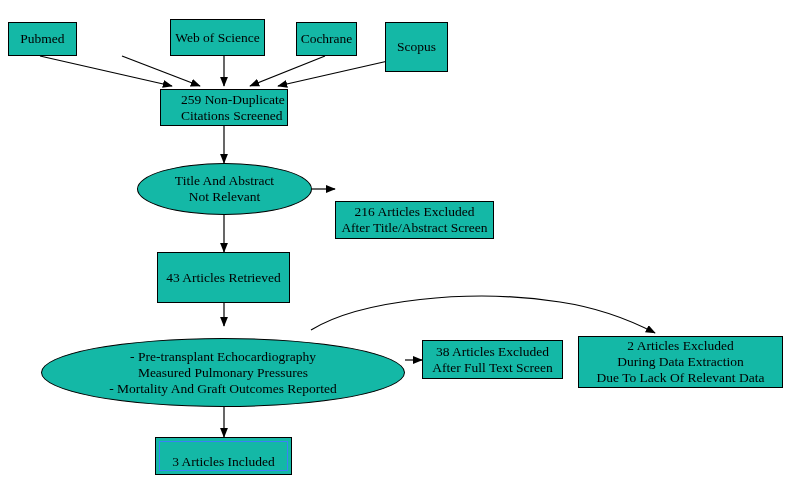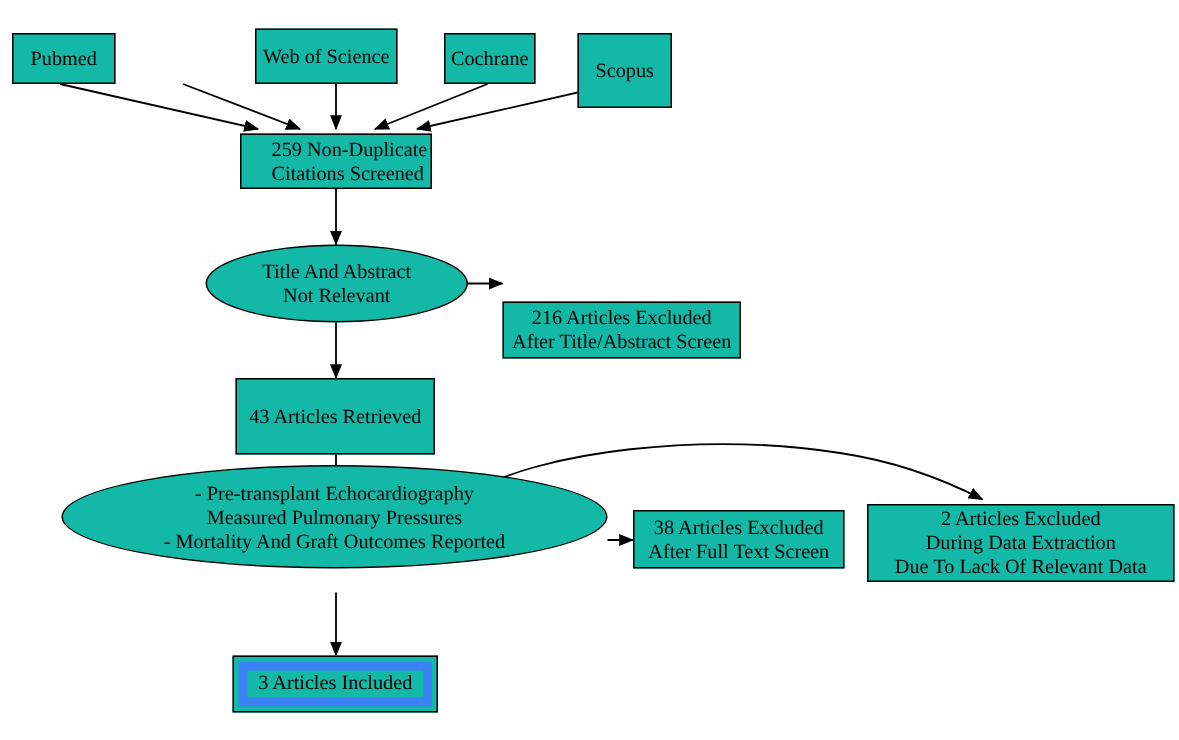--- a/index.html
+++ b/index.html
@@ -36,27 +36,27 @@
     background: #14b8a6;
   }
   .node-box {
     border: 1px solid #000000;
   }
   .node-box-double {
     border: 1px solid #000000;
     padding: 3px;
   }
   .node-box-double .inner-frame {
-    border: 6px solid #3b82f6;
+    border: 1px solid #3b82f6;
     width: 100%;
     height: 100%;
     box-sizing: border-box;
     display: flex;
     flex-direction: column;
-    justify-content: flex-start;
+    justify-content: flex-end;
   }
   .node-ellipse {
     border: 1px solid #000000;
     border-radius: 50%;
   }
   .label {
     font-size: 13.5px;
     line-height: 16px;
     white-space: pre;
     text-align: center;
@@ -137,21 +137,21 @@
 
   <div class="node node-box" style="left:335px; top:170px; width:159px; height:38px;margin-top:31px;">
     <div class="label">216 Articles Excluded
 After Title/Abstract Screen</div>
   </div>
 
   <div class="node node-box" style="left:157px; top:252px; width:133px; height:51px;">
     <div class="label">43 Articles Retrieved</div>
   </div>
 
-  <div class="node node-ellipse" style="left:41px; top:310px; width:364px; height:69px;">
+  <div class="node node-ellipse" style="left:41px; top:338px; width:364px; height:69px;">
     <div class="label">- Pre-transplant Echocardiography
 Measured Pulmonary Pressures
 - Mortality And Graft Outcomes Reported</div>
   </div>
 
   <div class="node node-box" style="left:422px; top:340px; width:141px; height:39px;justify-content:center;">
     <div class="label">38 Articles Excluded
 After Full Text Screen</div>
   </div>
 

